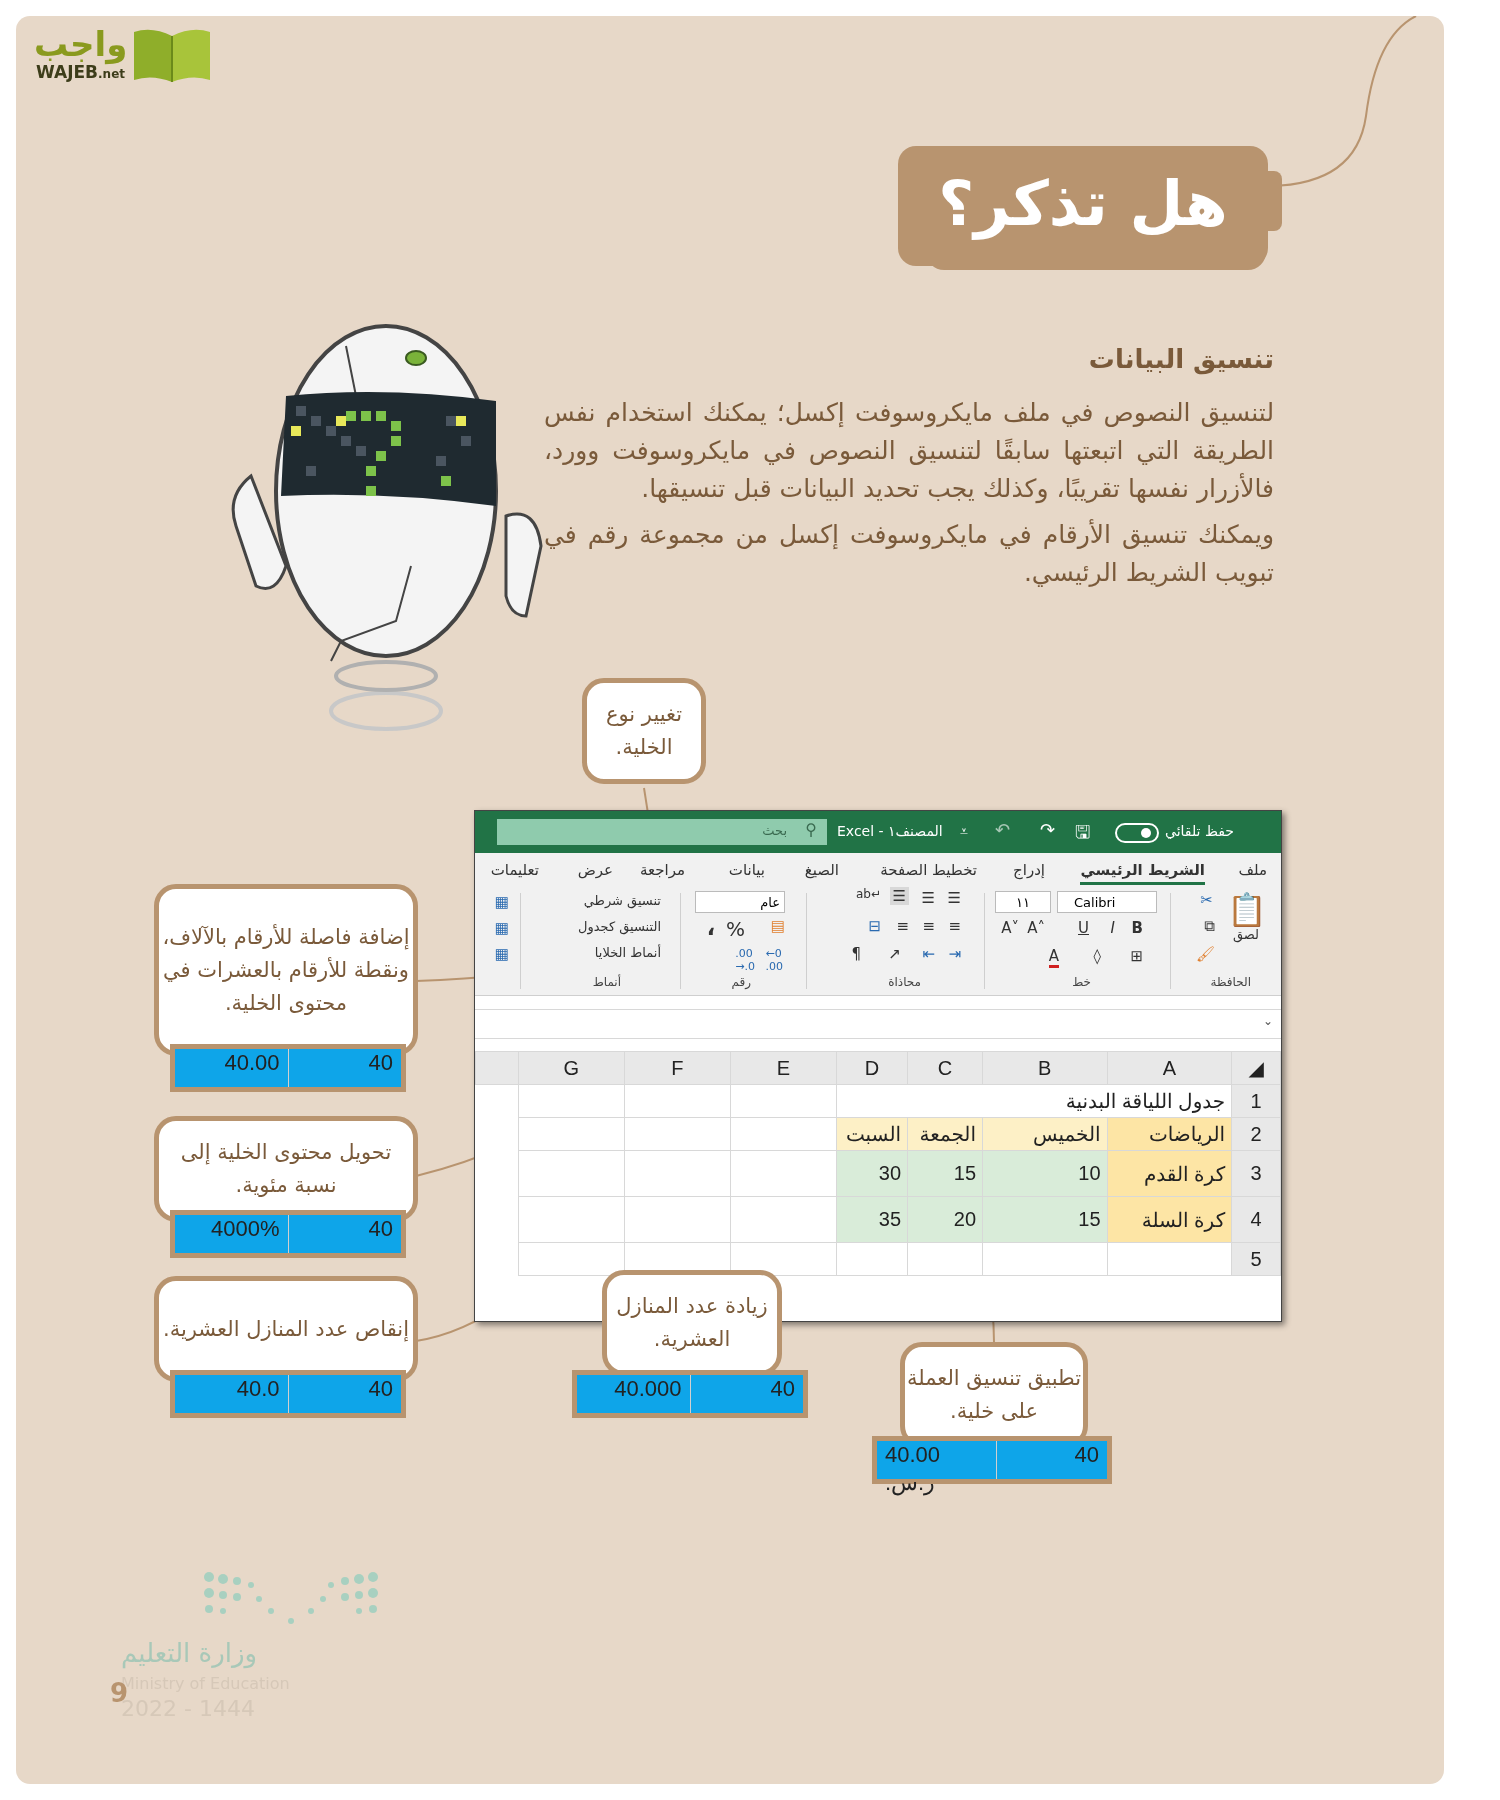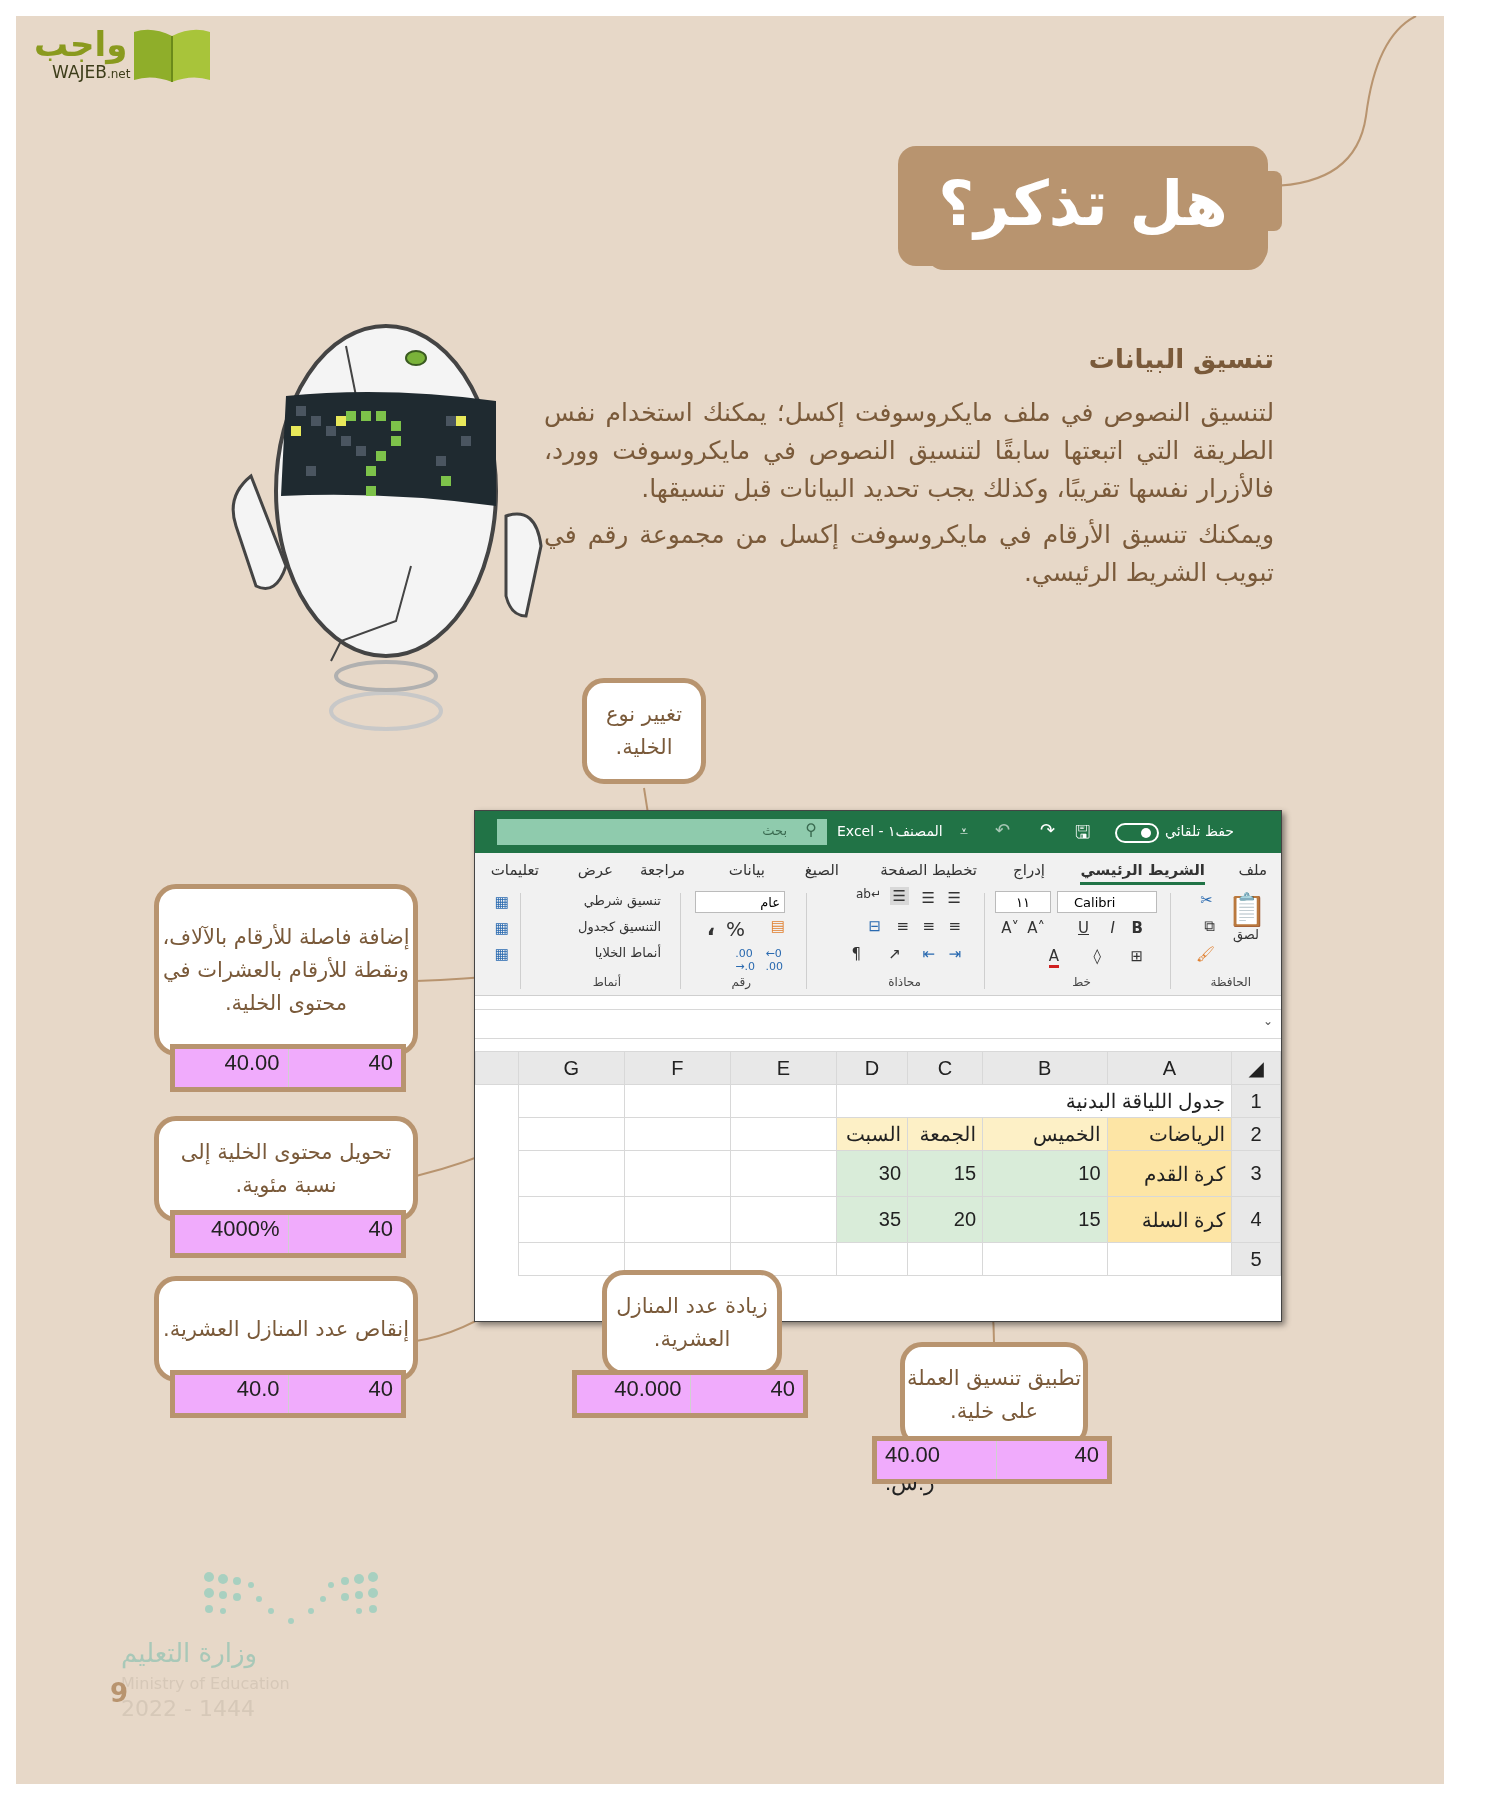--- a/index.html
+++ b/index.html
@@ -1,39 +1,39 @@
 <!DOCTYPE html>
 <html><head>
 <meta charset="utf-8">
 <style>
   html,body{margin:0;padding:0;}
   body{width:1500px;height:1800px;background:#ffffff;position:relative;overflow:hidden;font-family:"DejaVu Sans",sans-serif;}
-  .page{position:absolute;left:16px;top:16px;width:1428px;height:1768px;background:#e7d8c8;}
+  .page{position:absolute;left:16px;top:16px;width:1428px;height:1768px;background:#e7d8c8;border-radius:14px;}
   .abs{position:absolute;}
 
   
   .logo{left:8px;top:4px;width:180px;height:62px;}
   .logo-ar{left:10px;top:4px;font-size:34px;font-weight:bold;color:#8a9a1e;direction:rtl;}
-  .logo-en{left:28px;top:42px;font-size:17px;font-weight:normal;color:#3d3d1a;}
+  .logo-en{left:12px;top:42px;font-size:17px;font-weight:bold;color:#3d3d1a;}
   .logo-en small{font-size:12px;}
   .logo-book{left:108px;top:6px;width:80px;height:58px;}
 
   
   .title-box{left:882px;top:130px;width:370px;height:120px;background:#b8946f;border-radius:18px;}
   .title-tab{left:1230px;top:155px;width:36px;height:60px;background:#b8946f;border-radius:8px;}
   .title-bottom{left:910px;top:230px;width:340px;height:24px;background:#b8946f;border-radius:0 0 18px 18px;}
   .title-text{left:882px;top:138px;width:370px;height:100px;text-align:center;font-size:62px;font-weight:bold;color:#ffffff;direction:rtl;line-height:100px;font-family:"DejaVu Sans",sans-serif;}
 
   .section-title{right:170px;top:328px;font-size:26px;font-weight:bold;color:#7a5a3a;direction:rtl;text-align:right;}
   .para{right:170px;width:730px;font-size:25px;color:#7a5a3a;line-height:38px;direction:rtl;text-align:justify;}
 
   
   .callout{background:#ffffff;border:5px solid #b8946f;border-radius:22px;color:#7a5a3a;font-size:21px;line-height:33px;text-align:center;direction:rtl;display:flex;align-items:center;justify-content:center;box-sizing:border-box;}
   .cellpair{background:#b8946f;padding:5px;box-sizing:border-box;display:flex;}
-  .cellpair div{background:#f0abfc;flex:1;font-size:22px;color:#222;text-align:right;padding-right:8px;line-height:28px;font-family:"Liberation Sans",sans-serif;}
+  .cellpair div{background:#0ea5e9;flex:1;font-size:22px;color:#222;text-align:right;padding-right:8px;line-height:28px;font-family:"Liberation Sans",sans-serif;}
   .cellpair div + div{border-left:1px solid #d0d0d0;}
 
   
   .excel{left:458px;top:794px;width:806px;height:510px;background:#fff;box-shadow:3px 3px 6px rgba(0,0,0,.45);border:1px solid #444;}
   .titlebar{left:0;top:0;width:806px;height:42px;background:#217346;}
   .searchbox{left:22px;top:8px;width:330px;height:26px;background:#8fcbad;}
   .tb-text{color:#fff;font-size:14px;top:12px;direction:rtl;}
   .tabs{left:0;top:42px;width:806px;height:32px;background:#f1f1f1;}
   .tab{top:8px;font-size:15px;color:#333;direction:rtl;}
   .tab.active{font-weight:bold;border-bottom:3px solid #217346;padding-bottom:3px;}

